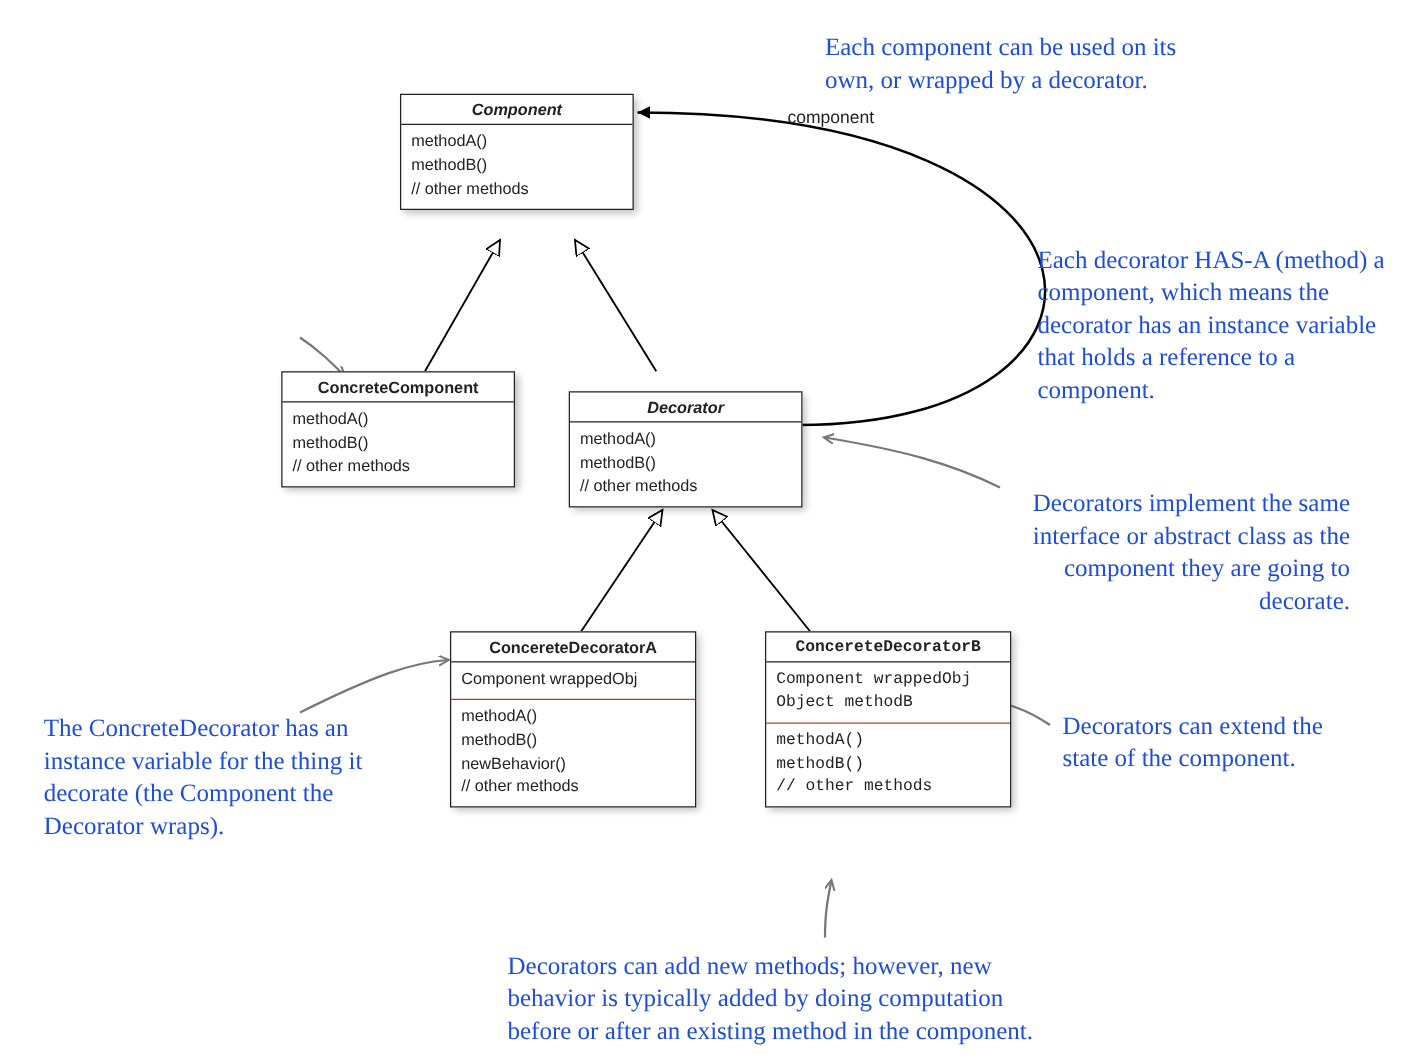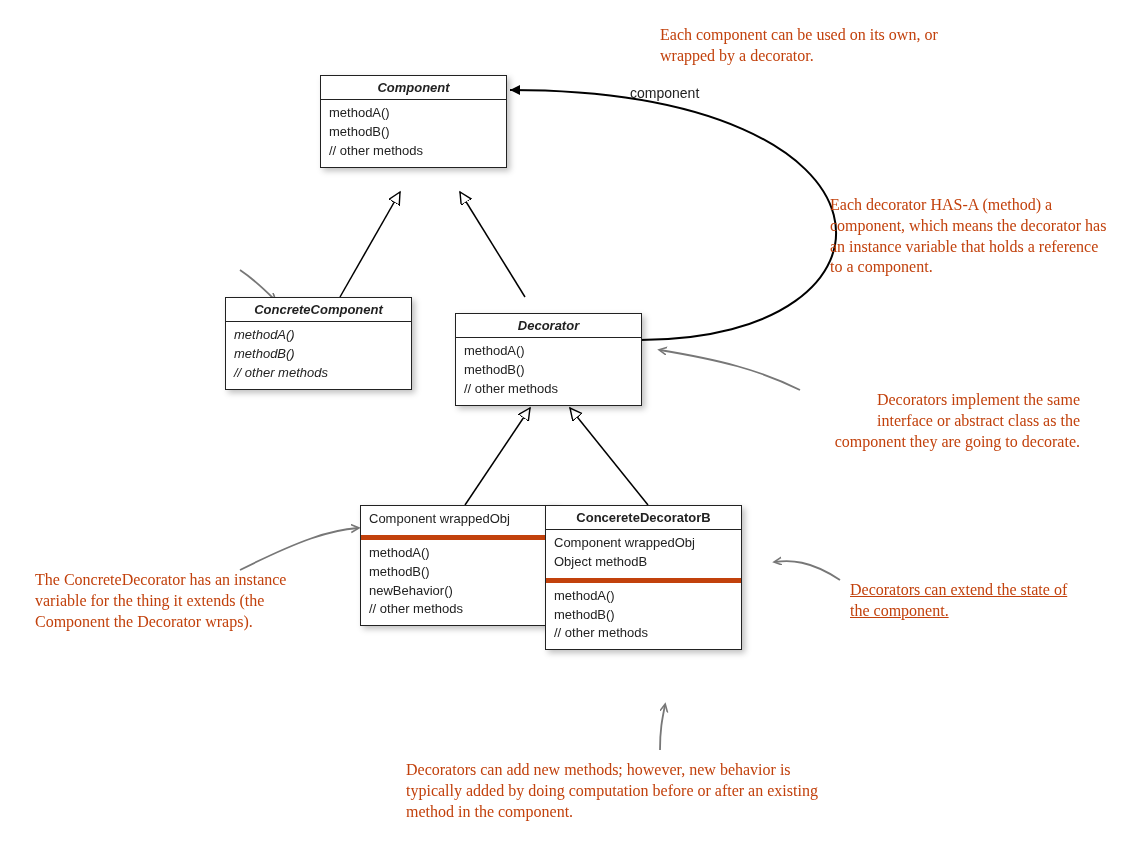--- a/index.html
+++ b/index.html
@@ -33,30 +33,30 @@
   .class-title {
     text-align: center;
     font-weight: bold;
     padding: 4px 8px;
     border-bottom: 1px solid #222;
     white-space: nowrap;
   }
   .class-title.italic { font-style: italic; }
   .class-section {
     padding: 4px 8px 6px 8px;
-    border-bottom: 5px solid #c2410c;
+    border-bottom: 1px solid #c2410c;
     line-height: 1.45;
     white-space: nowrap;
   }
   .class-section:last-child { border-bottom: none; }
   .note {
     position: absolute;
     font-family: "Comic Sans MS", "Chalkboard SE", "Segoe Script", cursive;
-    font-size: 16px;
-    color: #c2410c;
+    font-size: 20px;
+    color: #1d4ed8;
     line-height: 1.3;
   }
   .rel-label {
     position: absolute;
     font-family: "Helvetica Neue", Arial, sans-serif;
     font-size: 14px;
     color: #222;
   }
 </style>
 </head>
@@ -102,71 +102,72 @@
 
 <div class="class-box" style="left:320px; top:75px; width:185px;">
   <div class="class-title italic">Component</div>
   <div class="class-section">
     <div>methodA()</div>
     <div>methodB()</div>
     <div>// other methods</div>
   </div>
 </div>
 
-<div class="class-box" style="left:225px; top:297px; width:185px;font-style:italic;">
+<div class="class-box" style="left:225px; top:297px; width:185px;">
   <div class="class-title">ConcreteComponent</div>
   <div class="class-section">
     <div>methodA()</div>
     <div>methodB()</div>
     <div>// other methods</div>
   </div>
 </div>
 
 <div class="class-box" style="left:455px; top:313px; width:185px;">
   <div class="class-title italic">Decorator</div>
   <div class="class-section">
     <div>methodA()</div>
     <div>methodB()</div>
     <div>// other methods</div>
   </div>
 </div>
 
 <div class="class-box" style="left:360px; top:505px; width:195px;">
+  <div class="class-title">ConcereteDecoratorA</div>
   <div class="class-section">
     <div>Component wrappedObj</div>
   </div>
   <div class="class-section">
     <div>methodA()</div>
     <div>methodB()</div>
     <div>newBehavior()</div>
     <div>// other methods</div>
   </div>
 </div>
 
-<div class="class-box" style="left:545px; top:505px; width:195px;">
+<div class="class-box" style="left:612px; top:505px; width:195px;font-family:Liberation Mono, monospace;">
   <div class="class-title">ConcereteDecoratorB</div>
   <div class="class-section">
     <div>Component wrappedObj</div>
     <div>Object methodB</div>
   </div>
   <div class="class-section">
     <div>methodA()</div>
     <div>methodB()</div>
     <div>// other methods</div>
   </div>
 </div>
 
 <div class="rel-label" style="left:630px; top:85px;">component</div>
 
 <div class="note" style="left:660px; top:25px; width:320px;">Each component can be used on its own, or wrapped by a decorator.</div>
 
 <div class="note" style="left:830px; top:195px; width:280px;">Each decorator HAS-A (method) a component, which means the decorator has an instance variable that holds a reference to a component.</div>
 
 <div class="note" style="left:820px; top:390px; width:260px;text-align:right;">Decorators implement the same interface or abstract class as the component they are going to decorate.</div>
 
-<div class="note" style="left:850px; top:580px; width:240px;text-decoration:underline;">Decorators can extend the state of the component.</div>
+<div class="note" style="left:850px; top:568px; width:240px;">Decorators can extend the state of the component.</div>
 
 <div class="note" style="left:406px; top:760px; width:440px;">Decorators can add new methods; however, new behavior is typically added by doing computation before or after an existing method in the component.</div>
 
-<div class="note" style="left:35px; top:570px; width:300px;">The ConcreteDecorator has an instance variable for the thing it extends (the Component the Decorator wraps).</div>
+<div class="note" style="left:35px; top:570px; width:300px;">The ConcreteDecorator has an instance variable for the thing it decorate (the Component the Decorator wraps).</div>
 
 
 </div>
 
 </body></html>

